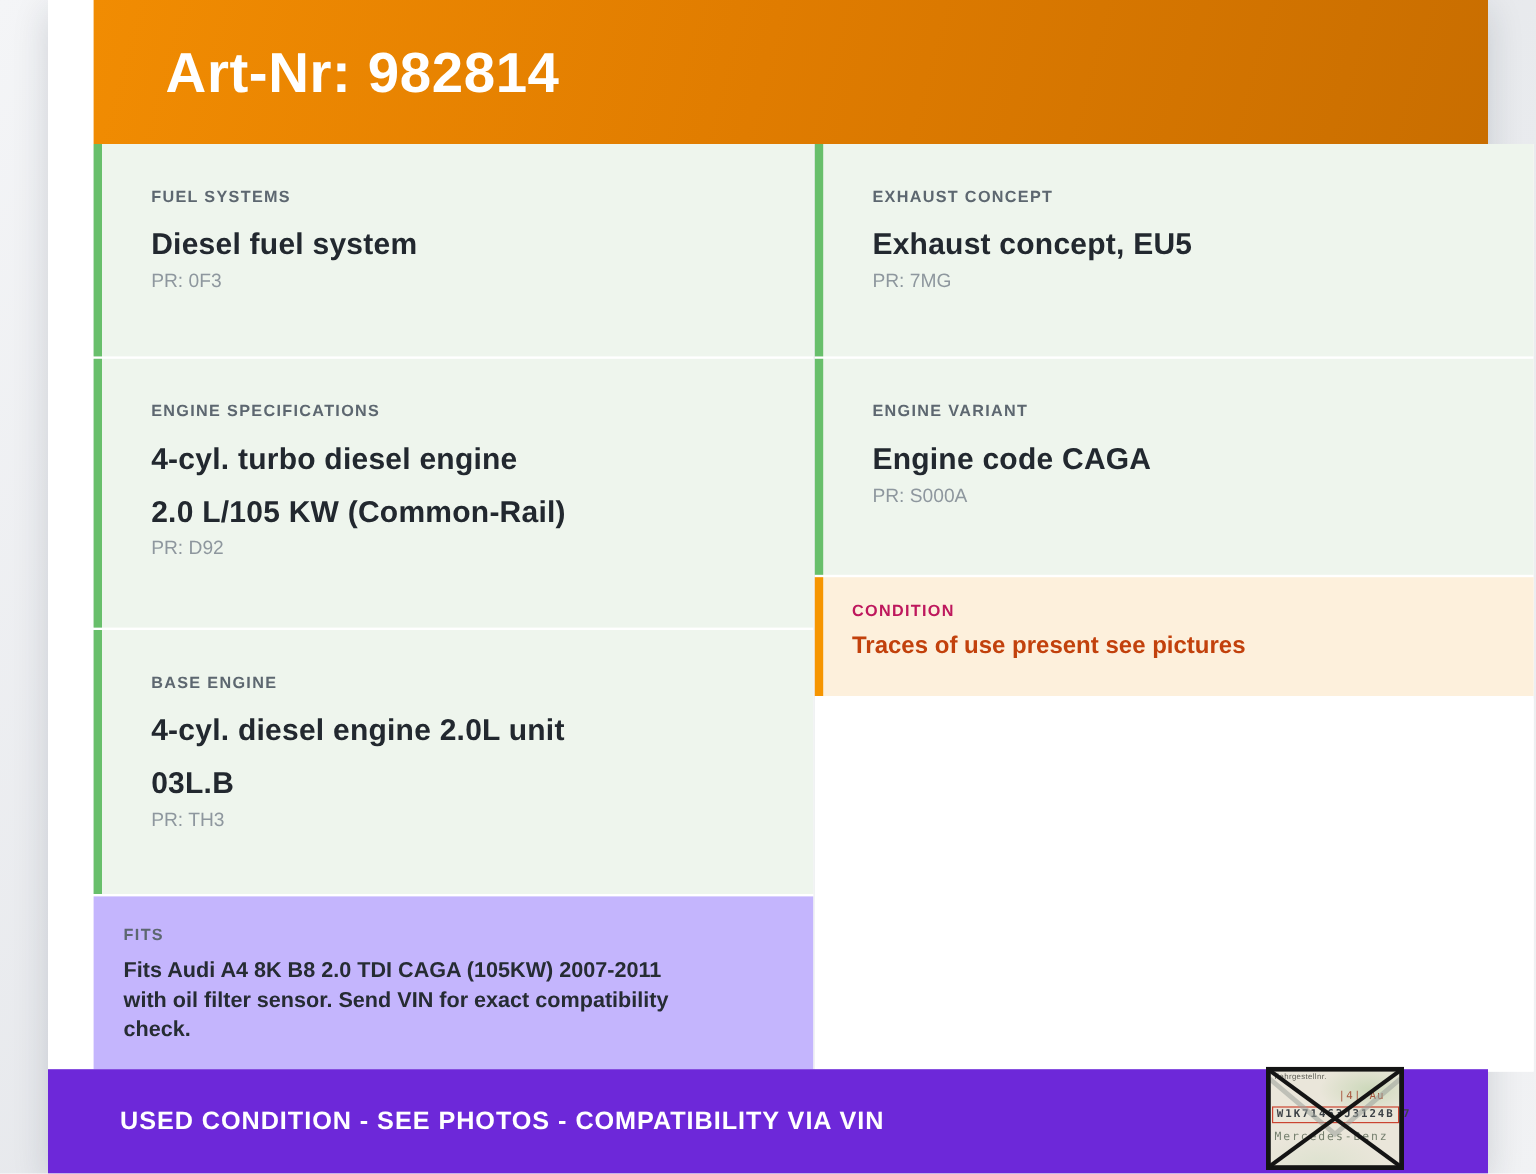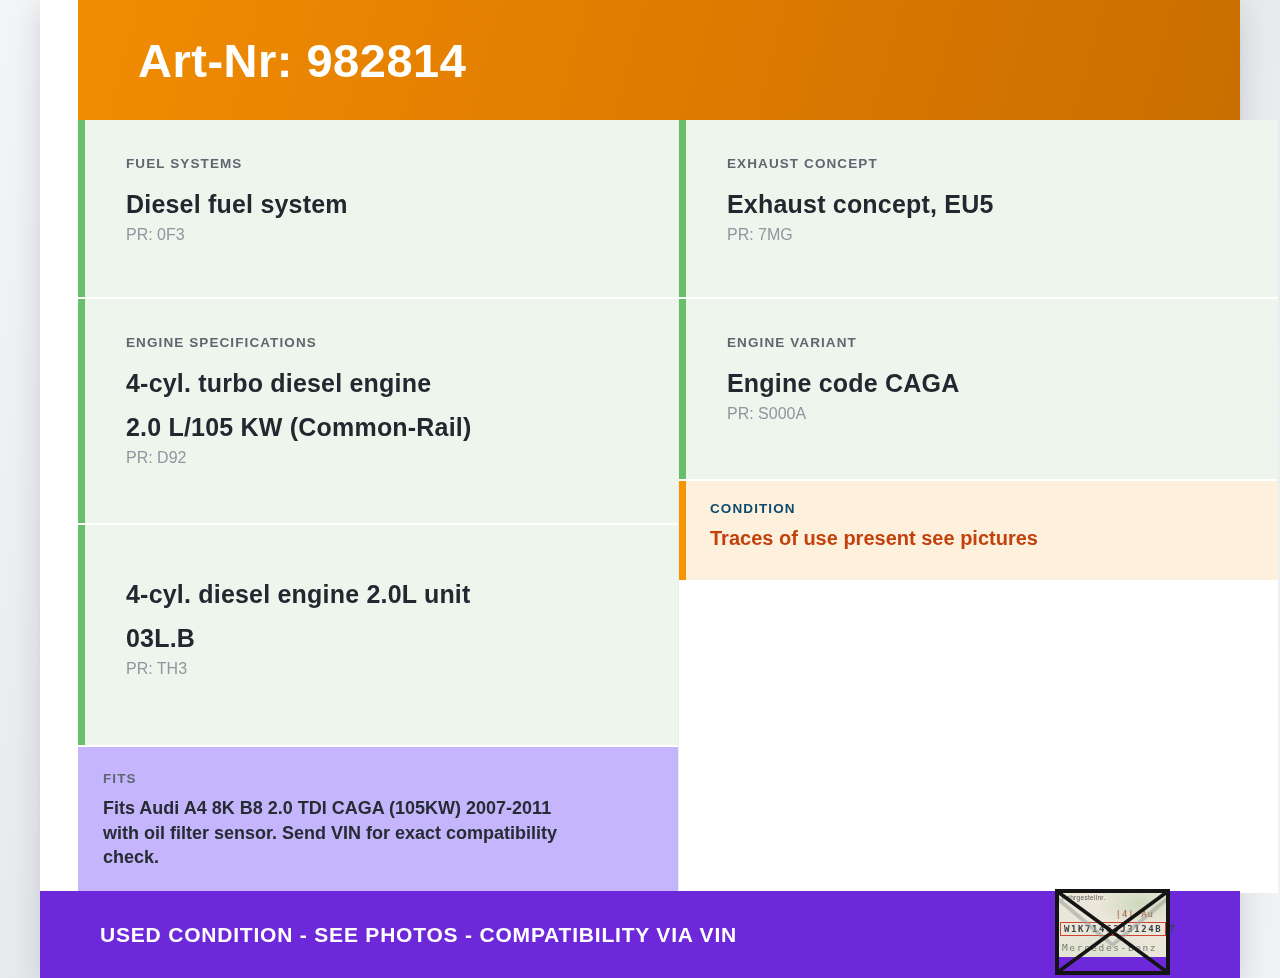--- a/index.html
+++ b/index.html
@@ -44,21 +44,21 @@
     font-size:25px; font-weight:700; line-height:44px;
     color:#22282f; letter-spacing:.2px;
     white-space:pre-line;
   }
   .card-pr { margin-top:0; font-size:16px; color:#8e979e; }
   .card--condition {
     background:#fdf0dc;
     border-left:7px solid #f69500;
     padding:20px 24px 0 24px;
   }
-  .card--condition .card-label { color:#0c4a6e; }
+  .card--condition .card-label { color:#be185d; }
   .cond-text {
     margin-top:9px; font-size:20px; font-weight:600; color:#c2410c; line-height:1.3;
   }
   .card--plain {
     background:#c4b5fd; border-left:none;
     padding:24px 30px 0 25px;
   }
   .fits-text {
     margin-top:10px; font-size:18px; font-weight:700; line-height:24.5px;
     color:#262c33; white-space:pre-line;
@@ -67,21 +67,21 @@
   
   .ftr {
     position:absolute; left:0; bottom:0; width:1200px; height:87px;
     background:#6d28d9; display:flex; align-items:center; padding-left:60px;
   }
   .ftr-text {
     color:#fff; font-size:21px; font-weight:700; letter-spacing:.8px; text-transform:uppercase;
   }
   
   .thumb {
-    position:absolute; left:1055px; top:889px; width:115px; height:68px;
+    position:absolute; left:1055px; top:889px; width:115px; height:86px;
     background:
       radial-gradient(60px 30px at 75% 22%, #ccd8ba 0%, rgba(204,216,186,0) 70%),
       radial-gradient(70px 34px at 40% 95%, #dde2cf 0%, rgba(221,226,207,0) 75%),
       #eae6da;
     z-index:5;
   }
   .thumb-caption {
     position:absolute; top:5px; left:7px;
     font-size:6.5px; color:#5a5a52; letter-spacing:.3px;
   }
@@ -129,20 +129,21 @@
         <div class="card-title">Diesel fuel system</div>
         <div class="card-pr">PR: 0F3</div>
       </div>
       <div class="card" style="height:224px">
         <div class="card-label">ENGINE SPECIFICATIONS</div>
         <div class="card-title">4-cyl. turbo diesel engine
 2.0 L/105 KW (Common-Rail)</div>
         <div class="card-pr">PR: D92</div>
       </div>
       <div class="card" style="height:220px">
+        <div class="card-label">BASE ENGINE</div>
         <div class="card-title">4-cyl. diesel engine 2.0L unit
 03L.B</div>
         <div class="card-pr">PR: TH3</div>
       </div>
       <div class="card card--plain" style="height:144px">
         <div class="card-label">FITS</div>
         <div class="fits-text">Fits Audi A4 8K B8 2.0 TDI CAGA (105KW) 2007-2011
 with oil filter sensor. Send VIN for exact compatibility
 check.</div>
       </div>

